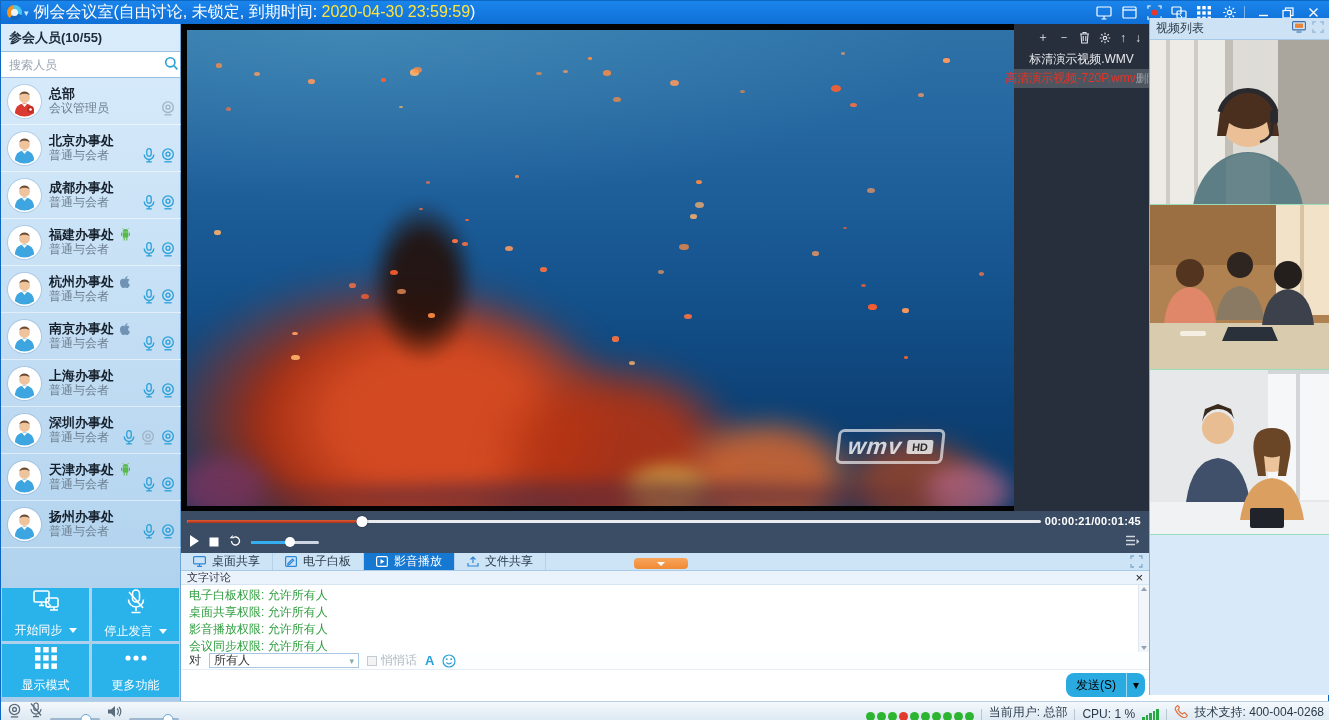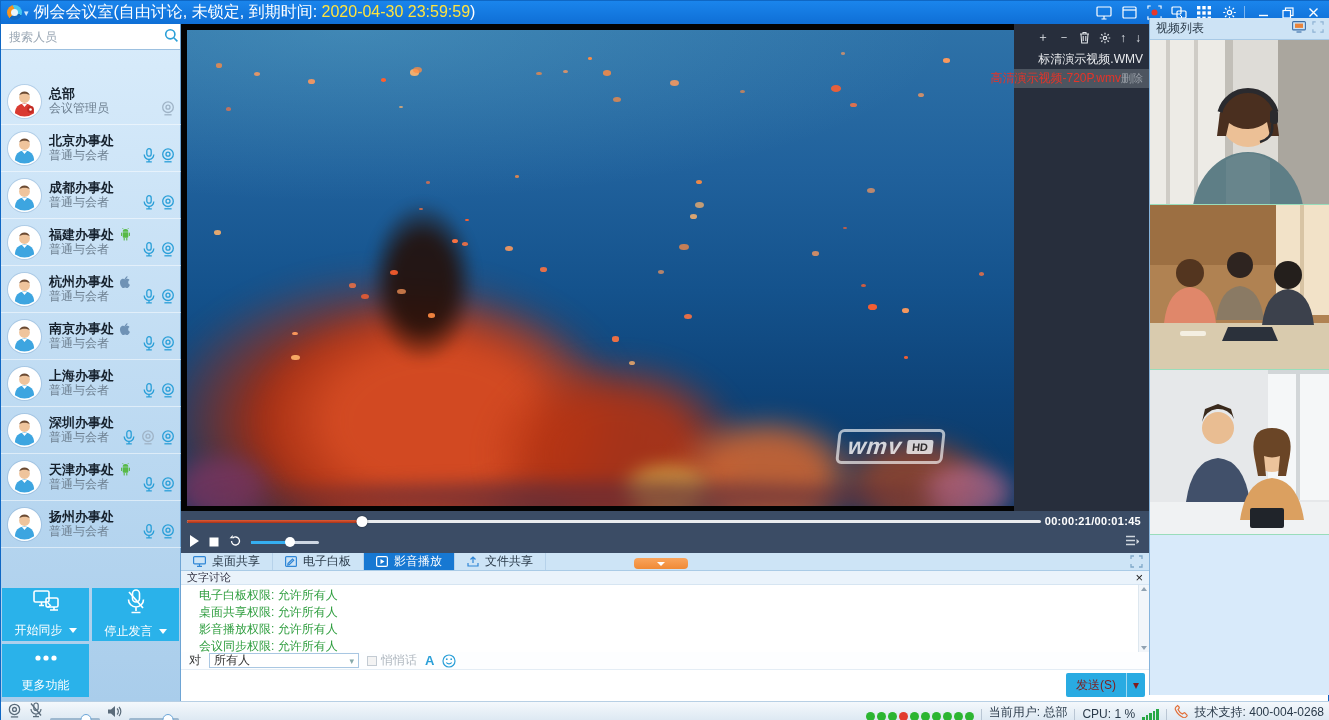--- a/index.html
+++ b/index.html
@@ -45,21 +45,21 @@
   #video{position:absolute;left:6px;top:6px;width:827px;height:476px;overflow:hidden;background:
     radial-gradient(120% 60% at 20% 0%,rgba(120,200,220,.25),transparent 60%),
     linear-gradient(180deg,#2e72a8 0%,#20619c 30%,#14528c 55%,#0d4277 78%,#0a3763 100%);}
   .blob{position:absolute;border-radius:50%;}
   .wm{position:absolute;right:70px;bottom:42px;display:flex;align-items:center;gap:5px;border:3px solid rgba(255,255,255,.75);border-radius:6px;padding:1px 8px;transform:skewX(-6deg);opacity:.85;}
   .wm-text{font-size:23px;font-weight:bold;font-style:italic;color:rgba(255,255,255,.92);letter-spacing:1px;text-transform:lowercase;}
   .wm-hd{background:rgba(255,255,255,.9);color:#2a2a2a;font-size:11px;font-weight:bold;padding:1px 5px;border-radius:2px;}
   #plpanel{position:absolute;left:833px;top:0;width:135px;height:487px;background:#272e3c;}
   #pltoolbar{display:flex;justify-content:flex-end;gap:9px;padding:5px 8px 4px 0;color:#dfe3e8;align-items:center;}
   #pltoolbar span{cursor:pointer;display:flex;align-items:center;font-size:12px;}
-  .plitem{height:19px;line-height:19px;padding:0 6px;font-size:12px;color:#e8eaed;white-space:nowrap;display:flex;justify-content:flex-end;cursor:pointer;}
+  .plitem{height:19px;line-height:19px;padding:0 6px;font-size:12px;color:#e8eaed;white-space:nowrap;display:flex;justify-content:center;cursor:pointer;}
   .plitem.selected{background:#4d5560;color:#e53328;}
   .plitem .plact{color:#9aa0a8;font-size:11px;}
 
   #controls{position:absolute;left:0;top:487px;width:968px;height:42px;background:#3b4c65;}
   #ptrack{position:absolute;left:6px;top:9px;width:854px;height:3px;background:#e9ebee;border-radius:2px;}
   #pfill{position:absolute;left:0;top:0;height:3px;background:linear-gradient(#e05a35,#a83318);border-radius:2px;}
   #phandle{position:absolute;top:-4px;width:11px;height:11px;border-radius:50%;background:#fff;transform:translateX(-50%);box-shadow:0 0 2px rgba(0,0,0,.5);}
   #ptime{position:absolute;right:8px;top:4px;color:#fff;font-weight:bold;font-size:11px;letter-spacing:.3px;}
   #pbtns{position:absolute;left:8px;top:24px;display:flex;align-items:center;gap:10px;}
   #vtrack{position:relative;width:68px;height:3px;background:#cdd6e2;border-radius:2px;}
@@ -72,35 +72,35 @@
   .tab .ticon{color:#2f86d6;display:flex;}
   .tab.active{background:#1778d2;color:#fff;}
   .tab.active .ticon{color:#fff;}
   #collapse-handle{position:absolute;left:453px;top:534px;width:54px;height:11px;background:linear-gradient(#f9a45c,#f08a36);border-radius:4px;display:flex;align-items:center;justify-content:center;cursor:pointer;}
   #collapse-handle .dn{width:0;height:0;border-left:4px solid transparent;border-right:4px solid transparent;border-top:4px solid #fff;}
   #tab-expand{position:absolute;right:6px;top:531px;cursor:pointer;display:flex;}
 
   #chathead{position:absolute;left:0;top:547px;width:968px;height:14px;background:#eaf3fb;border-bottom:1px solid #d6e5f2;display:flex;align-items:center;padding:0 6px;font-size:11px;color:#334;}
   #chatclose{margin-left:auto;color:#222;font-size:13px;line-height:10px;cursor:pointer;}
   #chatmsgs{position:absolute;left:0;top:561px;width:968px;height:67px;background:#fff;padding:2px 8px;overflow:hidden;}
-  .cmsg{color:#2f9e3f;font-size:12px;line-height:17px;white-space:nowrap;margin-left:10px;}
+  .cmsg{color:#2f9e3f;font-size:12px;line-height:17px;white-space:nowrap;}
   #chatscroll{position:absolute;right:0;top:561px;width:11px;height:67px;background:#f2f6fa;border-left:1px solid #dde7ef;display:flex;flex-direction:column;justify-content:space-between;align-items:center;padding:2px 0;}
   .scrarr{width:0;height:0;border-left:3.5px solid transparent;border-right:3.5px solid transparent;}
   .scrarr.up{border-bottom:4px solid #90a2b2;}
   .scrarr.dn{border-top:4px solid #90a2b2;}
   #compose{position:absolute;left:0;top:628px;width:968px;height:18px;background:#fdfeff;display:flex;align-items:center;gap:8px;padding:0 8px;border-bottom:1px solid #e4edf5;}
   #to-label{color:#333;}
   #to-select{width:150px;height:15px;background:#fff;border:1px solid #a9c7e2;display:flex;align-items:center;padding:0 4px;color:#333;cursor:pointer;}
   #to-select .sel-chev{margin-left:auto;color:#8aa;font-size:9px;}
   .whisper{display:flex;align-items:center;gap:4px;color:#b0b8c0;}
   .checkbox{width:10px;height:10px;border:1px solid #c3cbd3;background:#f3f3f3;display:inline-block;}
   #fontbtn{color:#2a9fd8;font-weight:bold;font-size:13px;cursor:pointer;}
   #emojibtn{display:flex;cursor:pointer;}
   #chatinput{position:absolute;left:0;top:646px;width:968px;height:31px;background:#fff;}
-  #sendbtn{position:absolute;right:4px;top:3px;height:24px;display:flex;align-items:stretch;cursor:pointer;border-radius:2px;overflow:hidden;background:#29abe2;color:#7f1d1d;}
+  #sendbtn{position:absolute;right:4px;top:3px;height:24px;display:flex;align-items:stretch;cursor:pointer;border-radius:8px;overflow:hidden;background:#29abe2;color:#000000;}
   #sendbtn .smain{display:flex;align-items:center;padding:0 10px;font-size:12px;}
   #sendbtn .sarr{display:flex;align-items:center;padding:0 6px;border-left:1px solid rgba(255,255,255,.55);}
 
   
   #rightpanel{position:absolute;left:1148px;top:17px;width:181px;height:677px;background:#d8eafa;border-left:1px solid #86b4dc;}
   #rphead{height:22px;background:#cde3f5;border-bottom:1px solid #a8c9e5;display:flex;align-items:center;padding:0 6px;color:#2b3b4a;font-size:12px;}
   #rphead .rpicons{margin-left:auto;display:flex;gap:6px;align-items:center;}
   .vtile{width:181px;height:165px;overflow:hidden;border-bottom:1px solid #9db;cursor:pointer;}
   .vtile svg{display:block;}
 
@@ -195,20 +195,21 @@
         </svg>
       </span>
     <span class="tbtn">
         <svg width="11" height="11" viewBox="0 0 11 11">
           <path d="M1.5 1.5l8 8M9.5 1.5l-8 8" stroke="#fff" stroke-width="1.4"></path>
         </svg>
       </span>
   </div>
 
   <div id="sidebar">
+    <div id="pheader">参会人员(10/55)</div>
     <div id="psearch">
       <input placeholder="搜索人员" style="">
       <span><svg width="15" height="15" viewBox="0 0 15 15">
             <g fill="none" stroke="#2a9fd8" stroke-width="1.6">
               <circle cx="6.3" cy="6.3" r="4.6"></circle>
               <path d="M9.8 9.8l3.6 3.6"></path>
             </g>
           </svg></span>
     </div>
     <div id="plist">
@@ -615,20 +616,36 @@
           <span><svg width="22" height="26" viewBox="0 0 22 26">
               <g fill="none" stroke="#fff" stroke-width="1.6">
                 <rect x="7.5" y="1" width="7" height="12" rx="3.5"></rect>
                 <path d="M3.5 10.5a7.5 7.5 0 0 0 15 0M11 18.5v3.5M6.5 23.5h9"></path>
                 <path d="M4 3l14 16"></path>
               </g>
             </svg></span>
           <span class="blabel">
             <span>停止发言</span>
             <span class="caret"></span>
+          </span>
+        </div>
+        <div class="sbtn">
+          <span><svg width="22" height="22" viewBox="0 0 22 22" fill="#fff">
+              <rect x="0" y="0" width="5.5" height="5.5"></rect>
+              <rect x="8.2" y="0" width="5.5" height="5.5"></rect>
+              <rect x="16.4" y="0" width="5.5" height="5.5"></rect>
+              <rect x="0" y="8.2" width="5.5" height="5.5"></rect>
+              <rect x="8.2" y="8.2" width="5.5" height="5.5"></rect>
+              <rect x="16.4" y="8.2" width="5.5" height="5.5"></rect>
+              <rect x="0" y="16.4" width="5.5" height="5.5"></rect>
+              <rect x="8.2" y="16.4" width="5.5" height="5.5"></rect>
+              <rect x="16.4" y="16.4" width="5.5" height="5.5"></rect>
+            </svg></span>
+          <span class="blabel">
+            <span>显示模式</span>
           </span>
         </div>
         <div class="sbtn">
           <span><svg width="28" height="22" viewBox="0 0 28 22" fill="#fff">
               <circle cx="6" cy="11" r="2.6"></circle>
               <circle cx="14" cy="11" r="2.6"></circle>
               <circle cx="22" cy="11" r="2.6"></circle>
             </svg></span>
           <span class="blabel">
             <span>更多功能</span>

